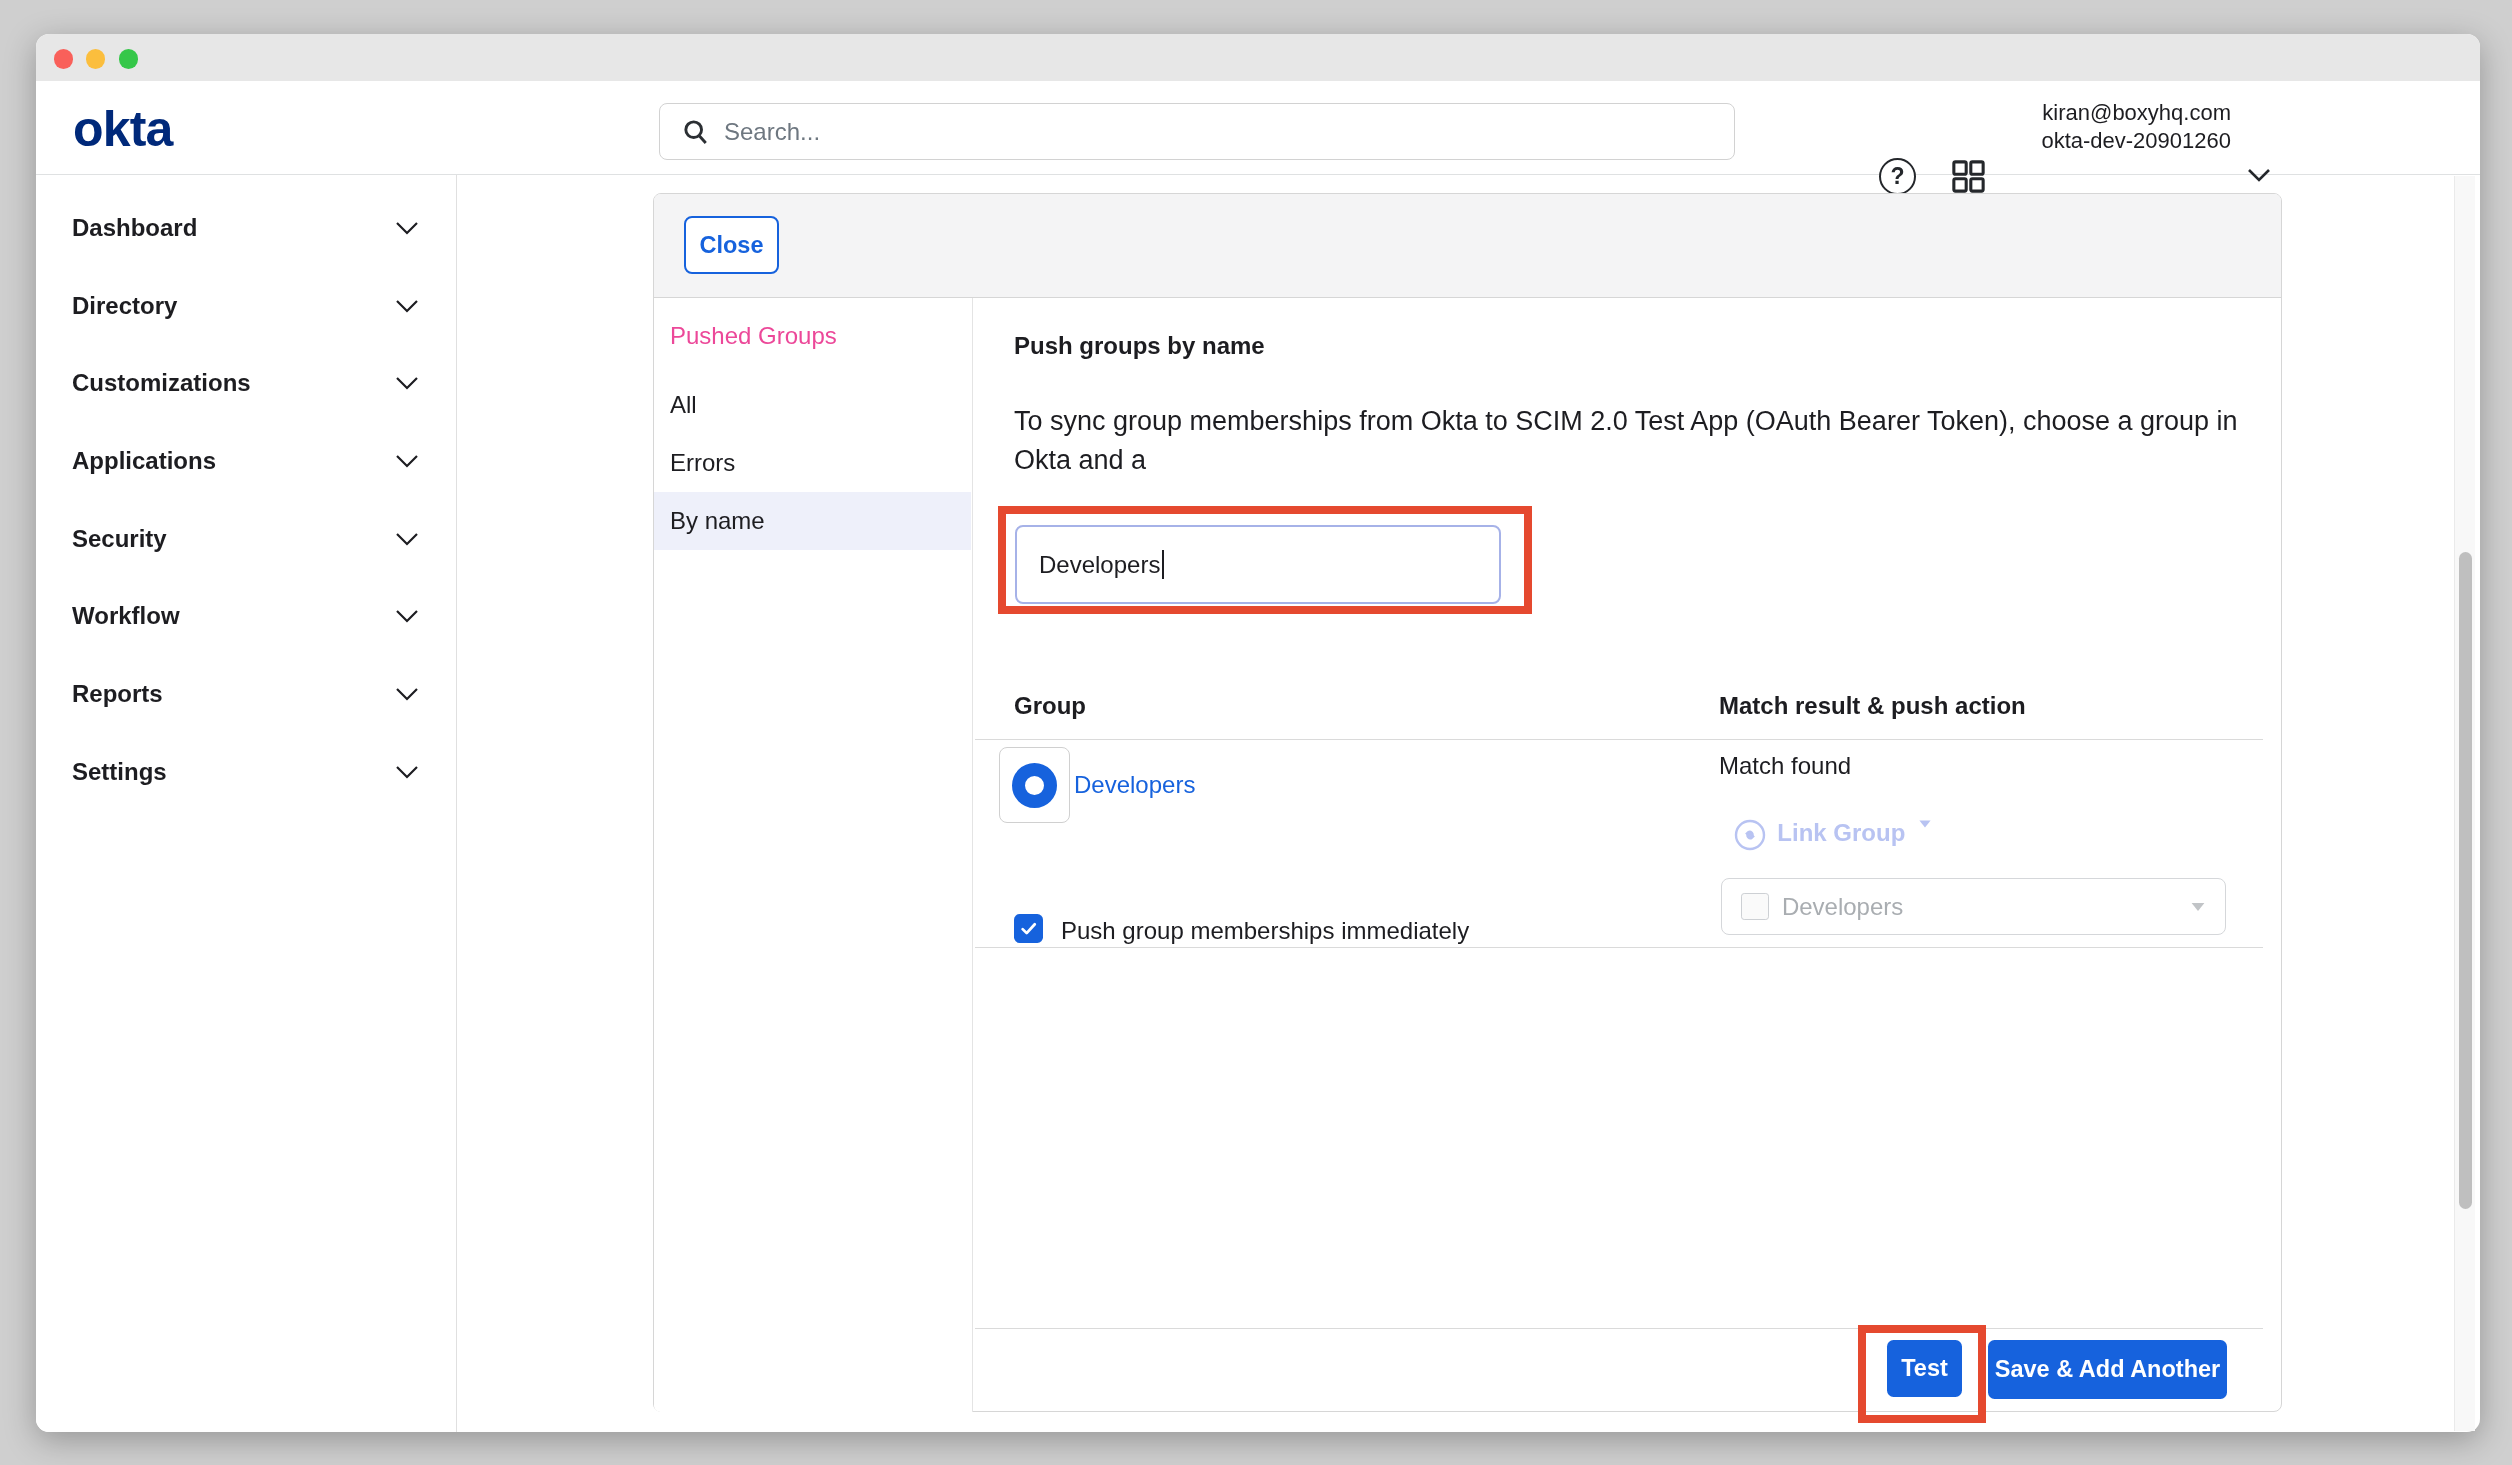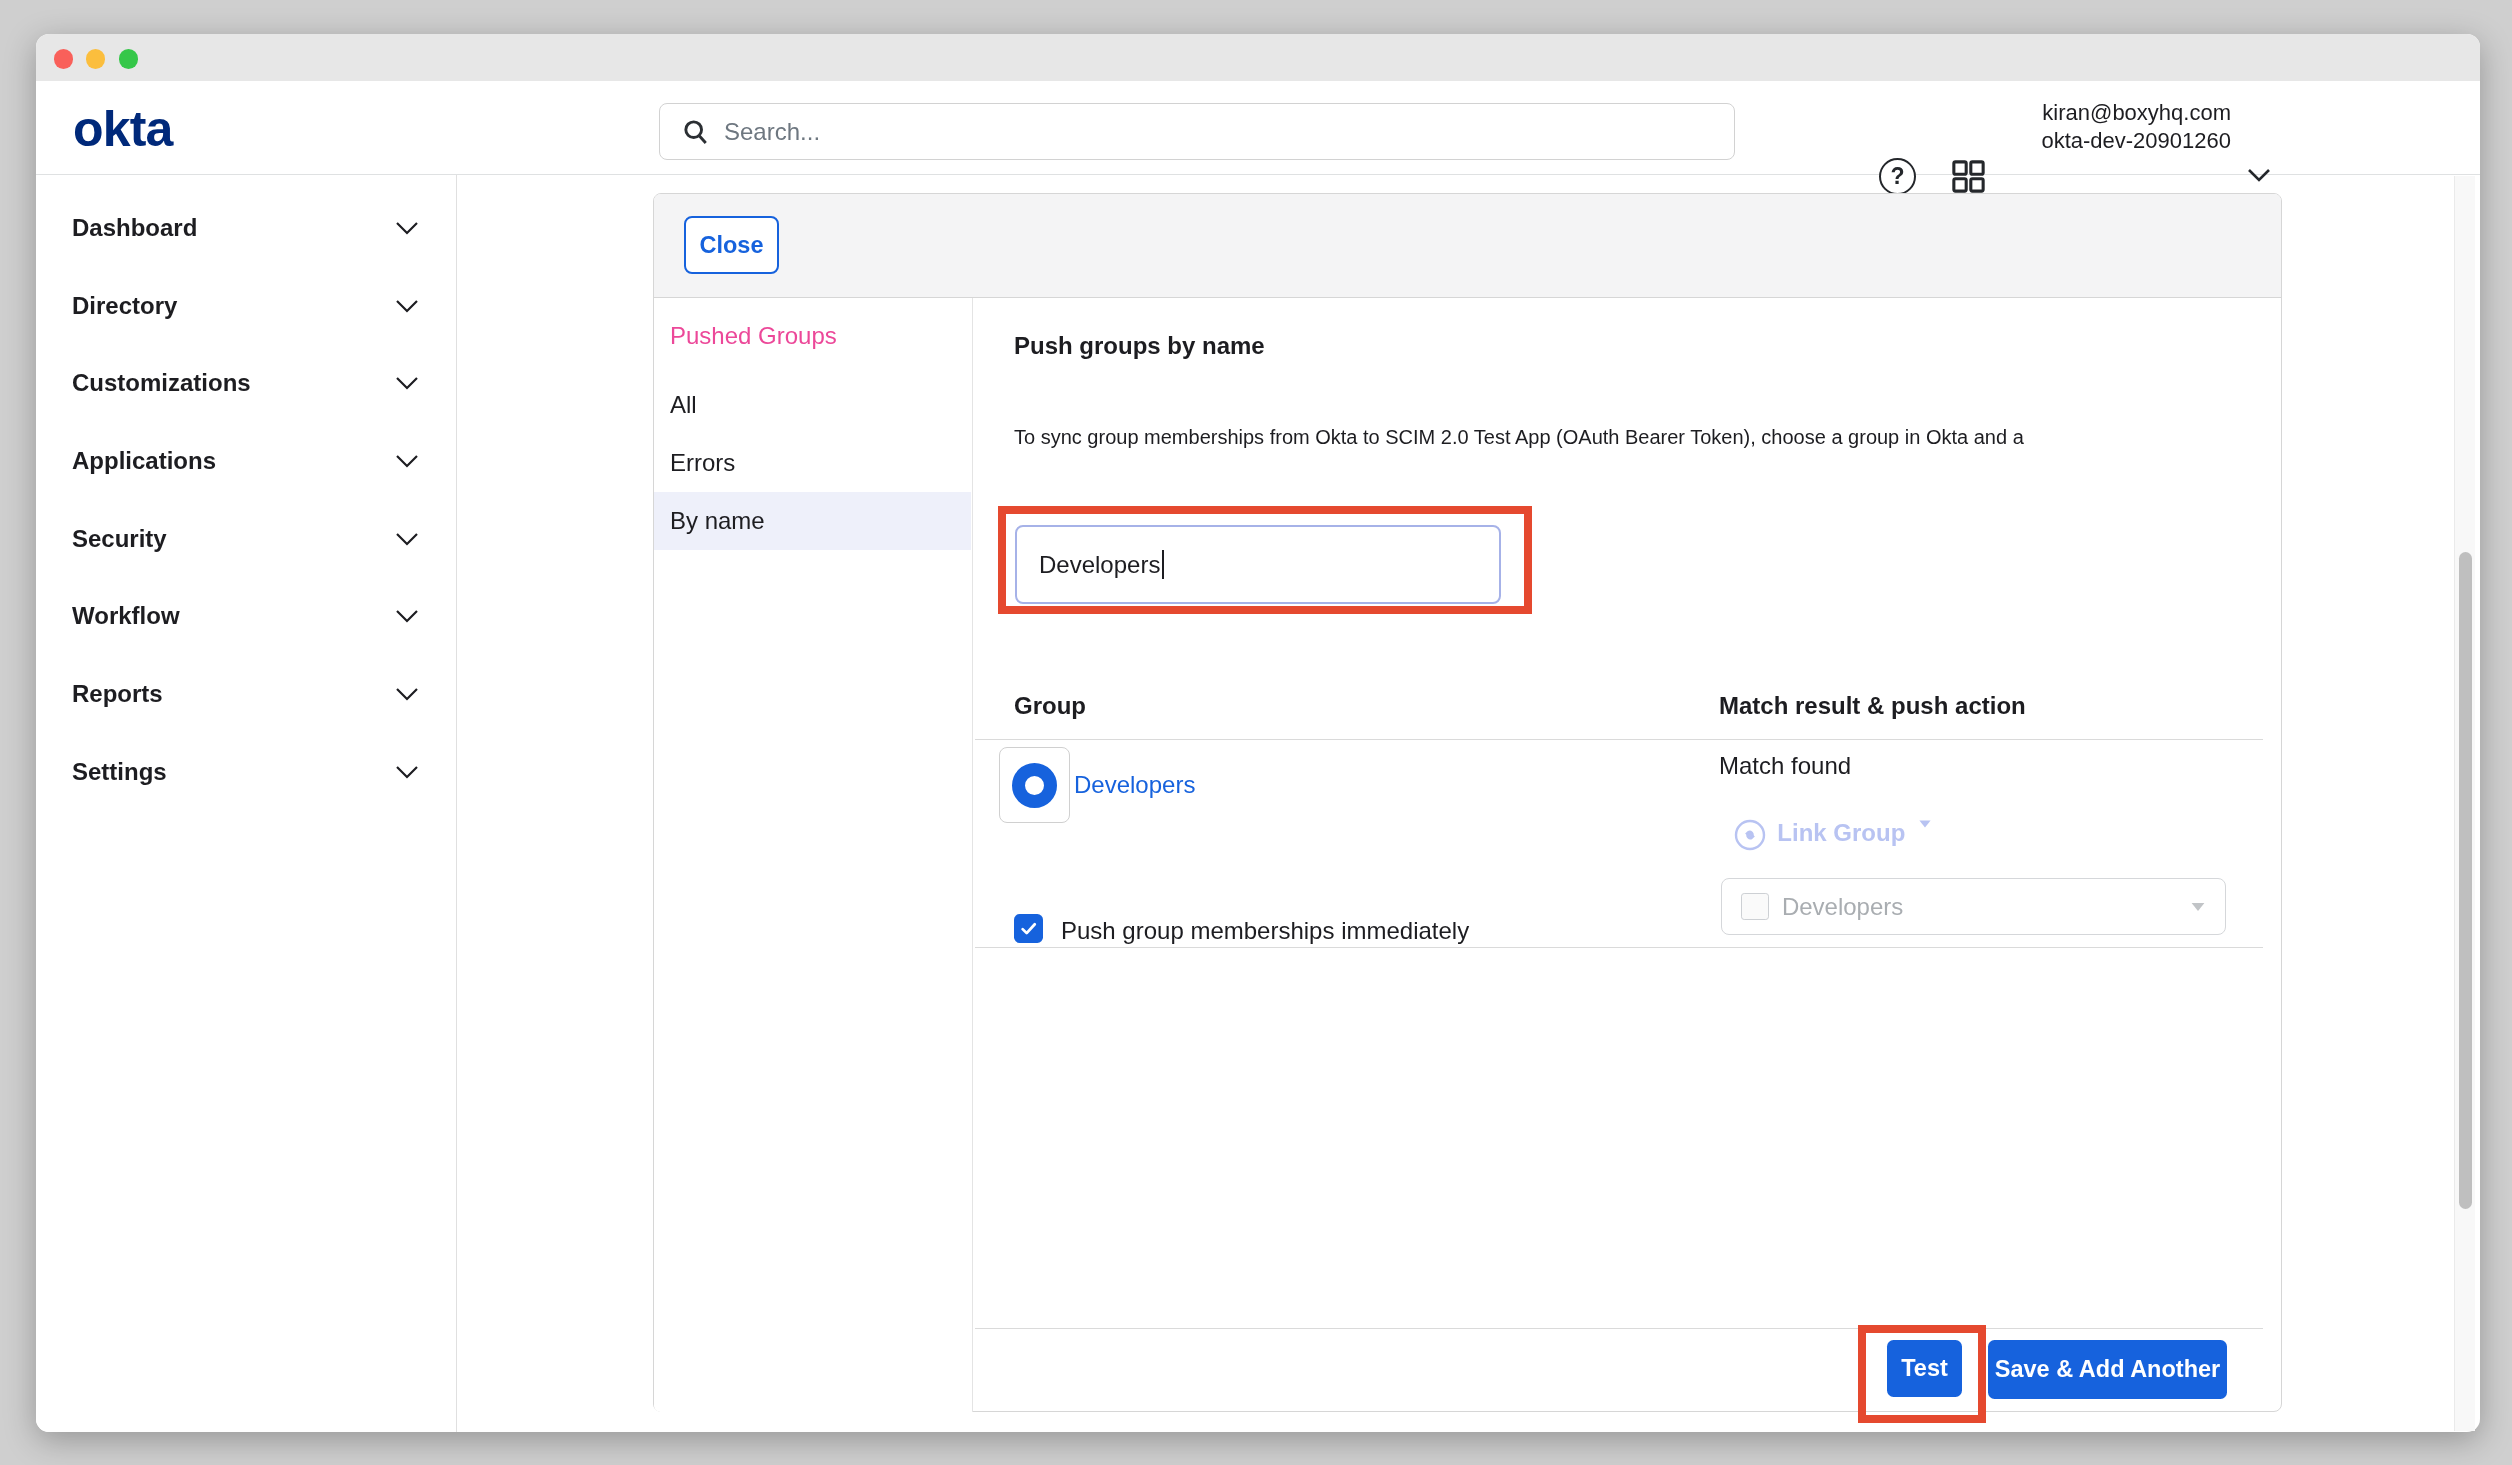--- a/index.html
+++ b/index.html
@@ -104,21 +104,21 @@
   }
   .subnav-item{
     position:absolute;left:0;width:317px;height:58px;cursor:pointer;
     display:flex;align-items:center;font-size:24px;color:#1d1d21;
   }
   .subnav-item span{margin-left:16px;}
   .subnav-item.selected{background:#eef0fa;}
   
   .pcontent{position:absolute;left:321px;top:104px;width:1288px;height:1114px;}
   .pheading{position:absolute;left:39px;top:34px;font-size:24px;font-weight:700;}
-  .pdesc{position:absolute;left:39px;top:120px;font-size:20px;line-height:39px;color:#1d1d21;}
+  .pdesc{position:absolute;left:39px;top:104px;font-size:27px;line-height:39px;color:#1d1d21;}
   .red-box-input{
     position:absolute;left:23px;top:208px;width:534px;height:108px;
     border:8px solid #e5492f;box-sizing:border-box;pointer-events:none;
   }
   .group-input{
     position:absolute;left:40px;top:227px;width:486px;height:79px;
     border:2.4px solid #a6b2e8;border-radius:8px;box-sizing:border-box;background:#fff;
     display:flex;align-items:center;font-size:24px;color:#1d1d21;cursor:text;
   }
   .group-input .txt{margin-left:22px;}

